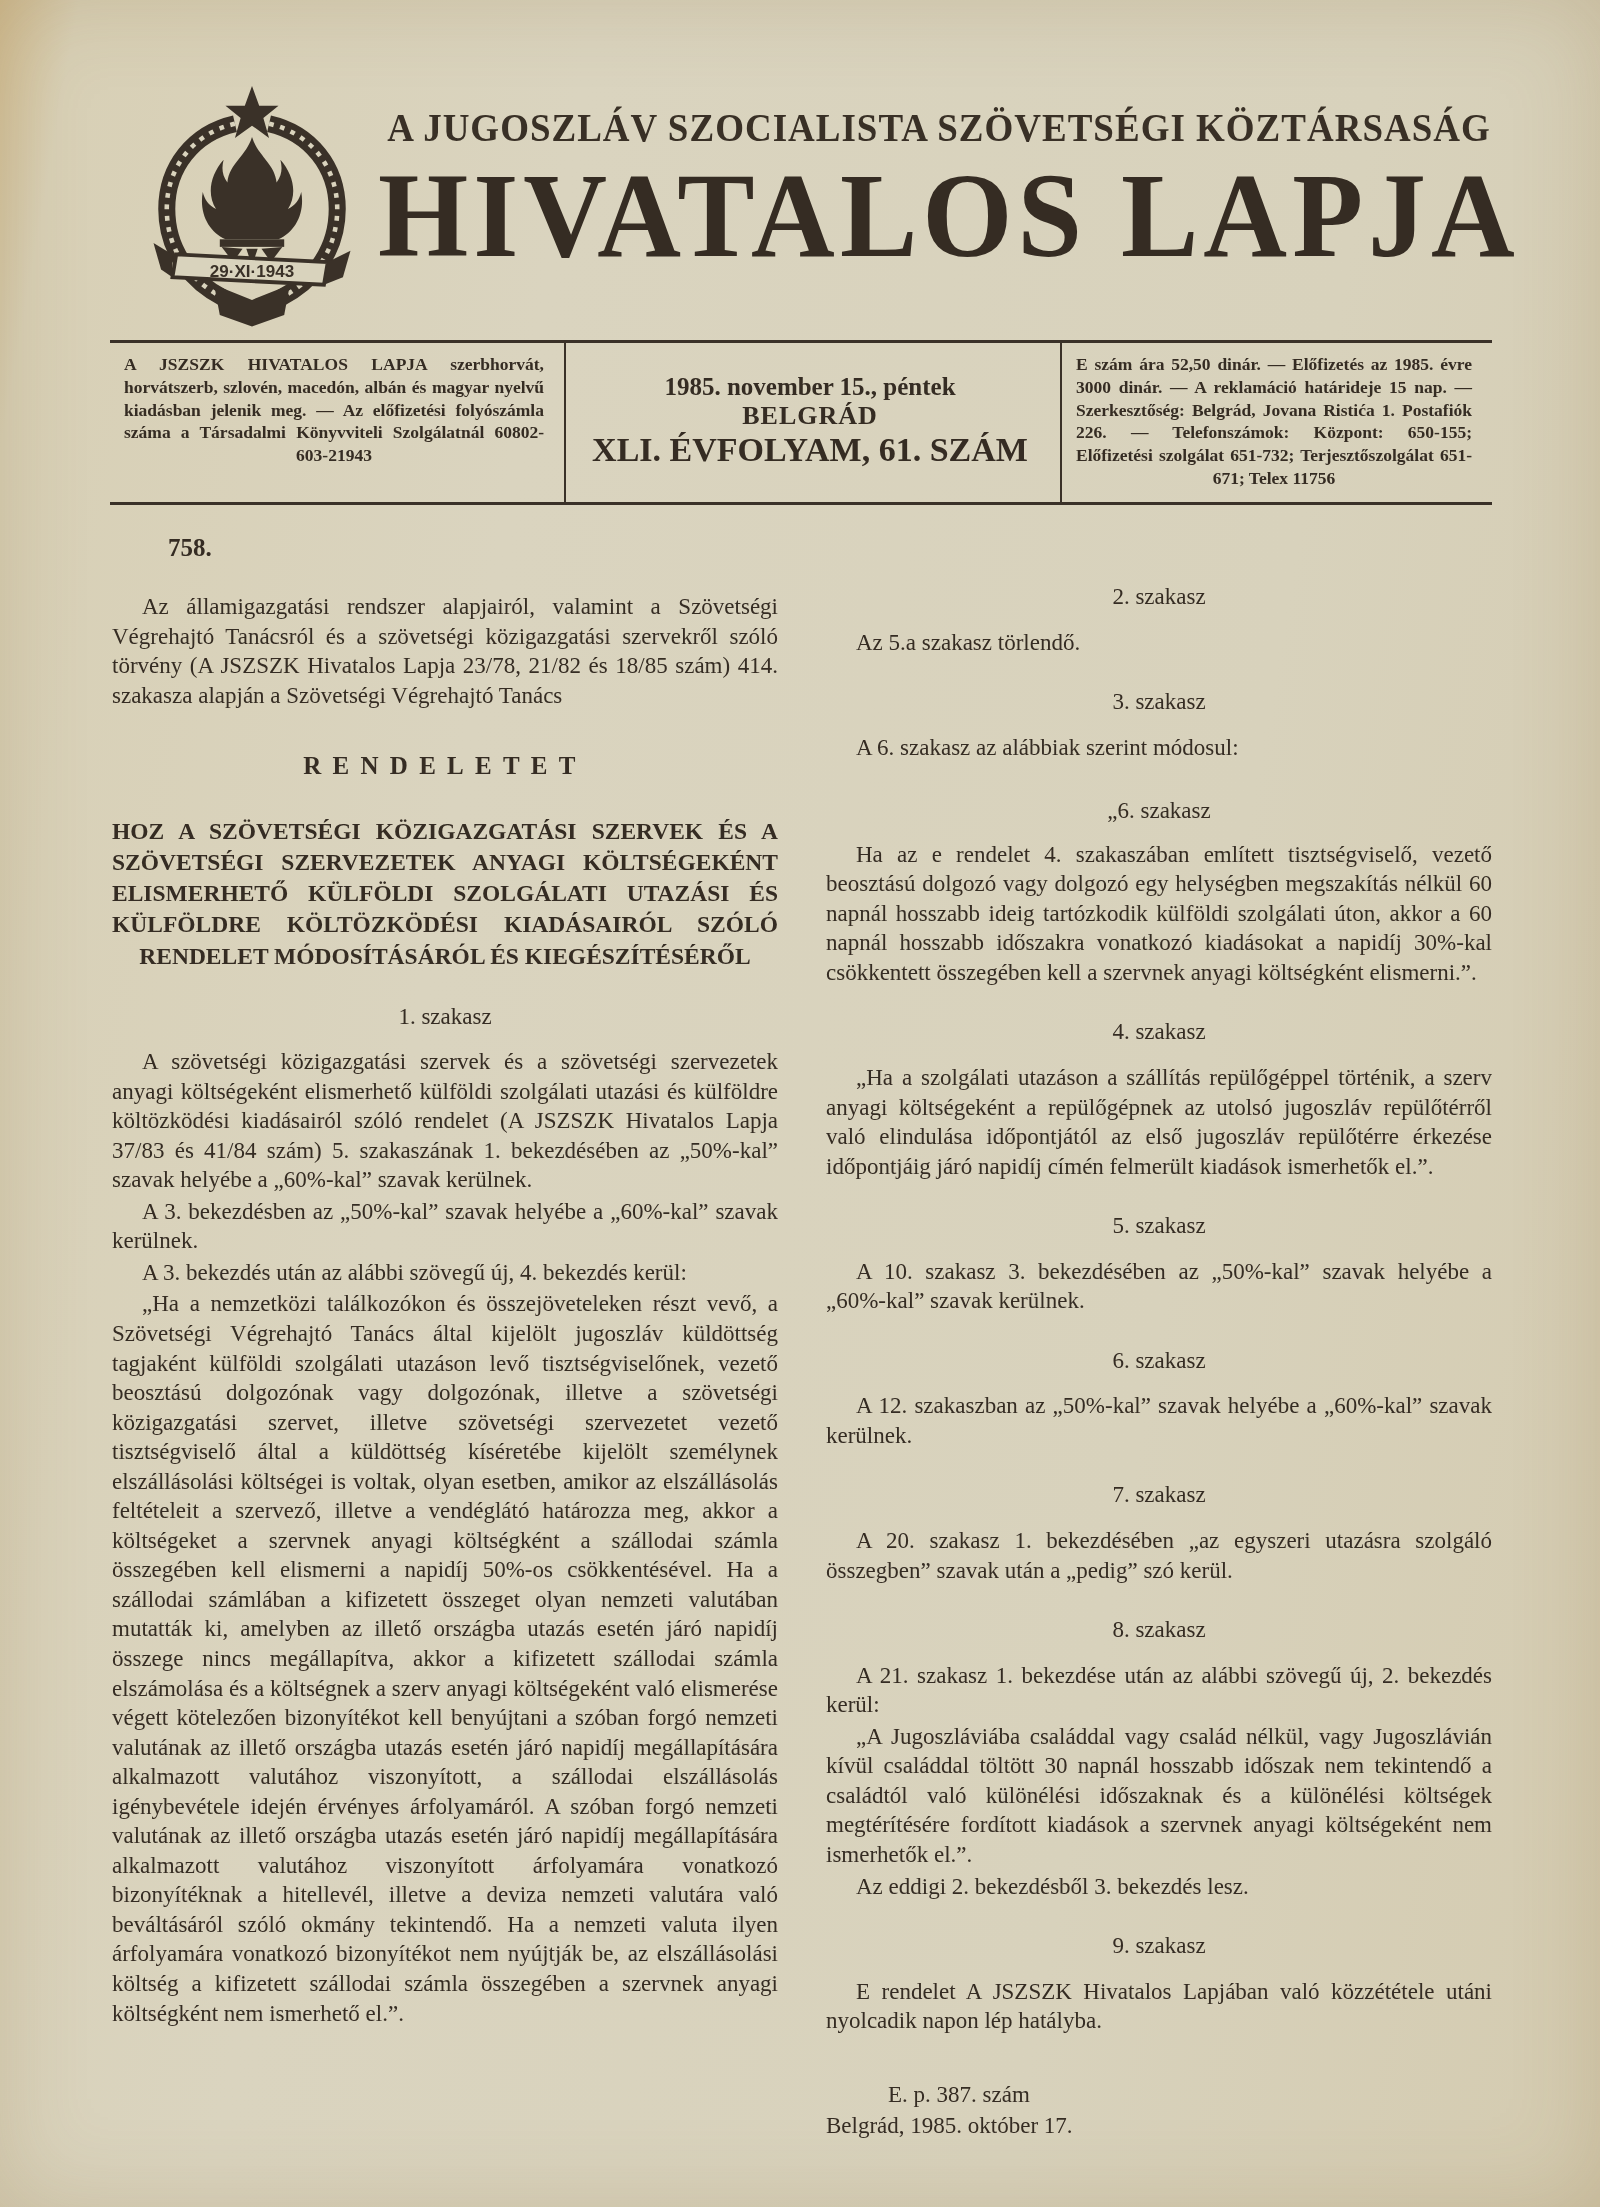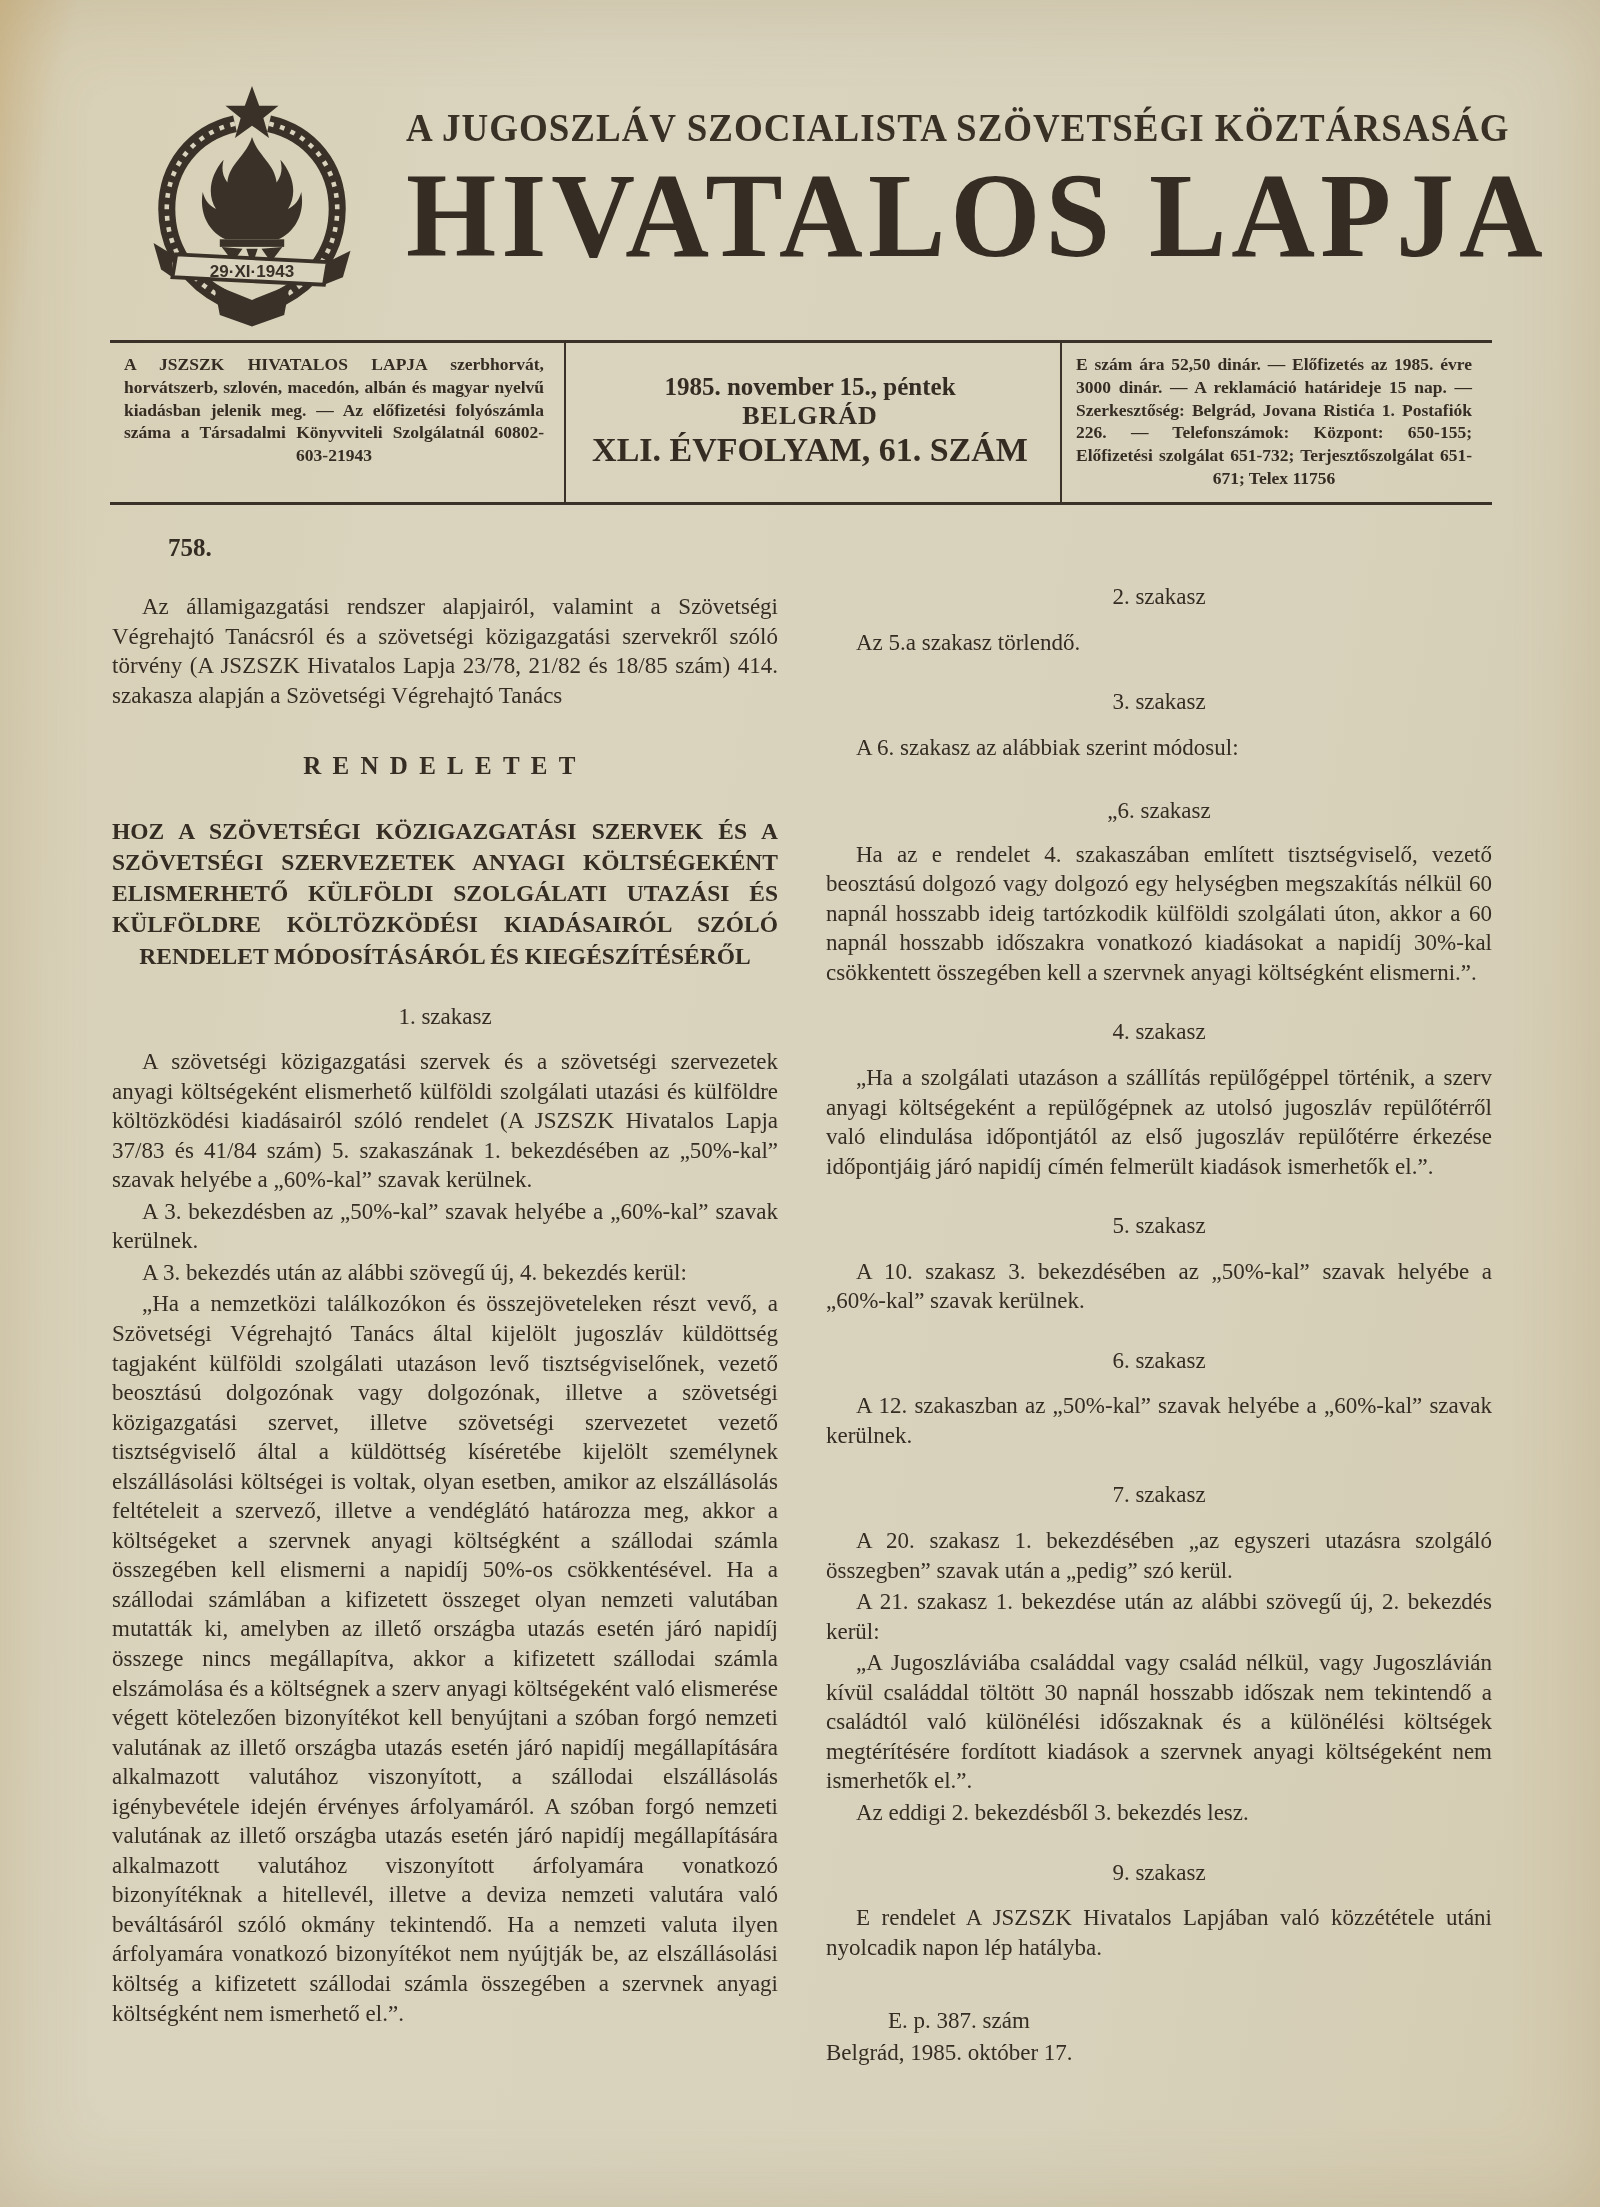--- a/index.html
+++ b/index.html
@@ -11,21 +11,21 @@
   }
   .page{
     position:relative;width:1600px;height:2207px;overflow:hidden;
     background:linear-gradient(100deg,#d2bf96 0%,#d8d0b6 4%,#dad4bf 30%,#d8d2bc 70%,#d4cbb0 100%);
     box-shadow:inset 0 0 90px rgba(130,95,40,.20);
   }
   
   .masthead{position:absolute;left:110px;top:78px;right:100px;height:250px;}
   .emblem{position:absolute;left:28px;top:6px;width:228px;height:250px;}
   .emblem svg{width:100%;height:100%;}
-  .masthead-text{position:absolute;left:268px;right:0;top:28px;text-align:center;margin-left:28px;}
+  .masthead-text{position:absolute;left:268px;right:0;top:28px;text-align:center;}
   .superline{
     font-weight:bold;font-size:37px;letter-spacing:1px;white-space:nowrap;
     transform:scaleY(1.08);color:#393026;
   }
   .gazette-title{
     margin-top:8px;font-weight:bold;font-size:116px;line-height:1;
     letter-spacing:5px;white-space:nowrap;color:#352c23;
     transform:scaleY(1.04);
   }
   
@@ -135,20 +135,21 @@
       <div class="quote-head">„6. szakasz</div>
       <p class="para">Ha az e rendelet 4. szakaszában említett tisztségviselő, vezető beosztású dolgozó vagy dolgozó egy helységben megszakítás nélkül 60 napnál hosszabb ideig tartózkodik külföldi szolgálati úton, akkor a 60 napnál hosszabb időszakra vonatkozó kiadásokat a napidíj 30%-kal csökkentett összegében kell a szervnek anyagi költségként elismerni.”.</p>
       <div class="sec-head">4. szakasz</div>
       <p class="para">„Ha a szolgálati utazáson a szállítás repülőgéppel történik, a szerv anyagi költségeként a repülőgépnek az utolsó jugoszláv repülőtérről való elindulása időpontjától az első jugoszláv repülőtérre érkezése időpontjáig járó napidíj címén felmerült kiadások ismerhetők el.”.</p>
       <div class="sec-head">5. szakasz</div>
       <p class="para">A 10. szakasz 3. bekezdésében az „50%-kal” szavak helyébe a „60%-kal” szavak kerülnek.</p>
       <div class="sec-head">6. szakasz</div>
       <p class="para">A 12. szakaszban az „50%-kal” szavak helyébe a „60%-kal” szavak kerülnek.</p>
       <div class="sec-head">7. szakasz</div>
       <p class="para">A 20. szakasz 1. bekezdésében „az egyszeri utazásra szolgáló összegben” szavak után a „pedig” szó kerül.</p>
+      <div class="sec-head">8. szakasz</div>
       <p class="para">A 21. szakasz 1. bekezdése után az alábbi szövegű új, 2. bekezdés kerül:</p>
       <p class="para">„A Jugoszláviába családdal vagy család nélkül, vagy Jugoszlávián kívül családdal töltött 30 napnál hosszabb időszak nem tekintendő a családtól való különélési időszaknak és a különélési költségek megtérítésére fordított kiadások a szervnek anyagi költségeként nem ismerhetők el.”.</p>
       <p class="para">Az eddigi 2. bekezdésből 3. bekezdés lesz.</p>
       <div class="sec-head">9. szakasz</div>
       <p class="para">E rendelet A JSZSZK Hivatalos Lapjában való közzététele utáni nyolcadik napon lép hatályba.</p>
       <div class="ref-num">E. p. 387. szám</div>
       <div class="ref-date">Belgrád, 1985. október 17.</div>
 
     </div>
 

